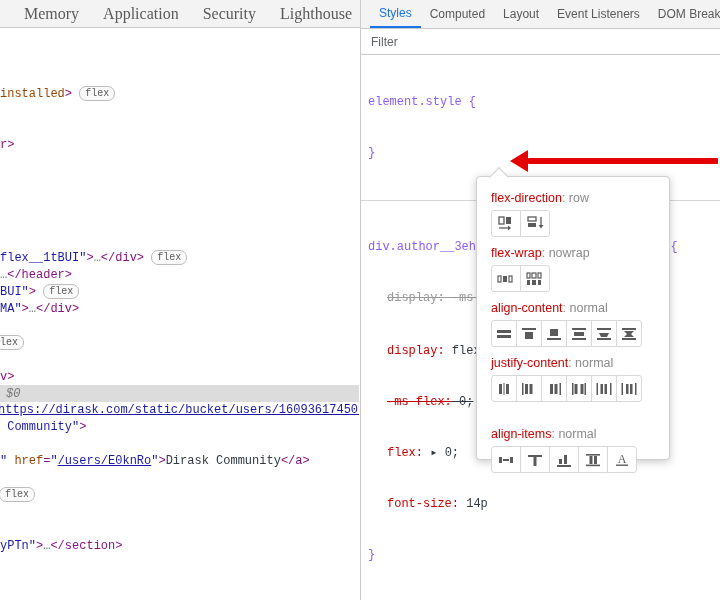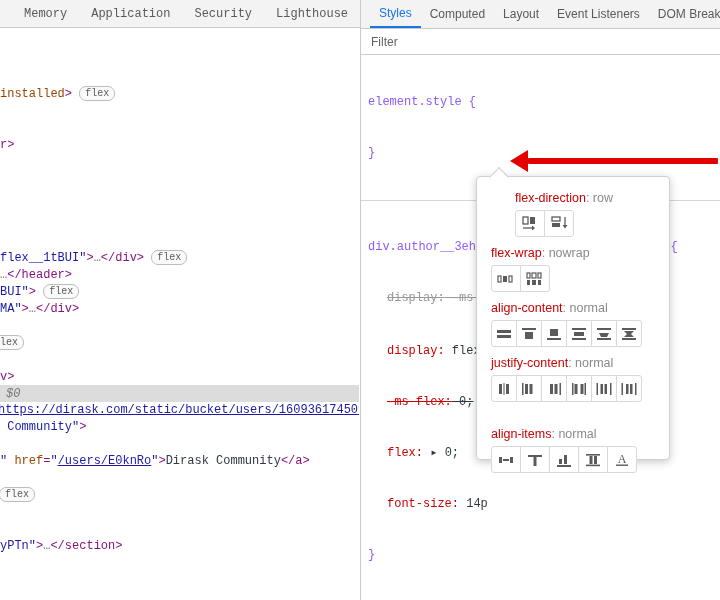--- a/index.html
+++ b/index.html
@@ -11,23 +11,23 @@
   }
   #root{position:relative;width:720px;height:600px;}
 
   
   .devtools-tabbar{
     position:absolute;left:0;top:0;width:360px;height:28px;
     background:#f3f3f3;border-bottom:1px solid #cacaca;
     display:flex;align-items:center;box-sizing:border-box;
   }
   .dt-tab{
-    font-size:12px;color:#5a5a5a;padding:0 12px;height:27px;
+    font-size:16px;color:#5a5a5a;padding:0 12px;height:27px;
     display:flex;align-items:center;white-space:nowrap;
-    font-family:Liberation Mono, monospace;
+    font-family:Liberation Serif, serif;
   }
   .dt-tab:first-child{margin-left:12px;}
 
   
   .dom-pane{
     position:absolute;left:0;top:28px;width:359px;height:572px;
     background:#ffffff;overflow:hidden;
     font-family:"Liberation Mono", monospace;font-size:12px;
     line-height:17px;color:#303942;
   }
@@ -219,21 +219,21 @@
     </div>
   </div>
 
   <div class="arrow-shaft" style="left:528px;top:158px;width:190px;"></div>
   <div class="arrow-head" style="left:510px;top:150px;"></div>
 
   <div class="flex-popup" style="left:476px;top:176px;width:194px;height:284px;">
 
     <div class="popup-caret" style="left:15px;top:-7px;"></div>
 
-    <div class="fp-group" style="position:absolute;left:0;top:14px;margin-left:24px;">
+    <div class="fp-group" style="position:absolute;left:0;top:14px;">
       <div class="fp-title">
         <span class="k">flex-direction</span><span class="v">: </span><span class="v">row</span>
       </div>
       <div class="fp-btns">
         <div class="fp-btn">
           <svg width="20" height="18" viewBox="0 0 20 18">
               <rect x="3" y="2" width="5" height="7" fill="none" stroke="#5b5b5b" stroke-width="1.3"></rect>
               <rect x="10" y="2" width="5" height="7" fill="#5b5b5b"></rect>
               <path d="M3 13 h11" stroke="#5b5b5b" stroke-width="1.3"></path>
               <path d="M12 10.5 l3 2.5 l-3 2.5" fill="#5b5b5b"></path>

